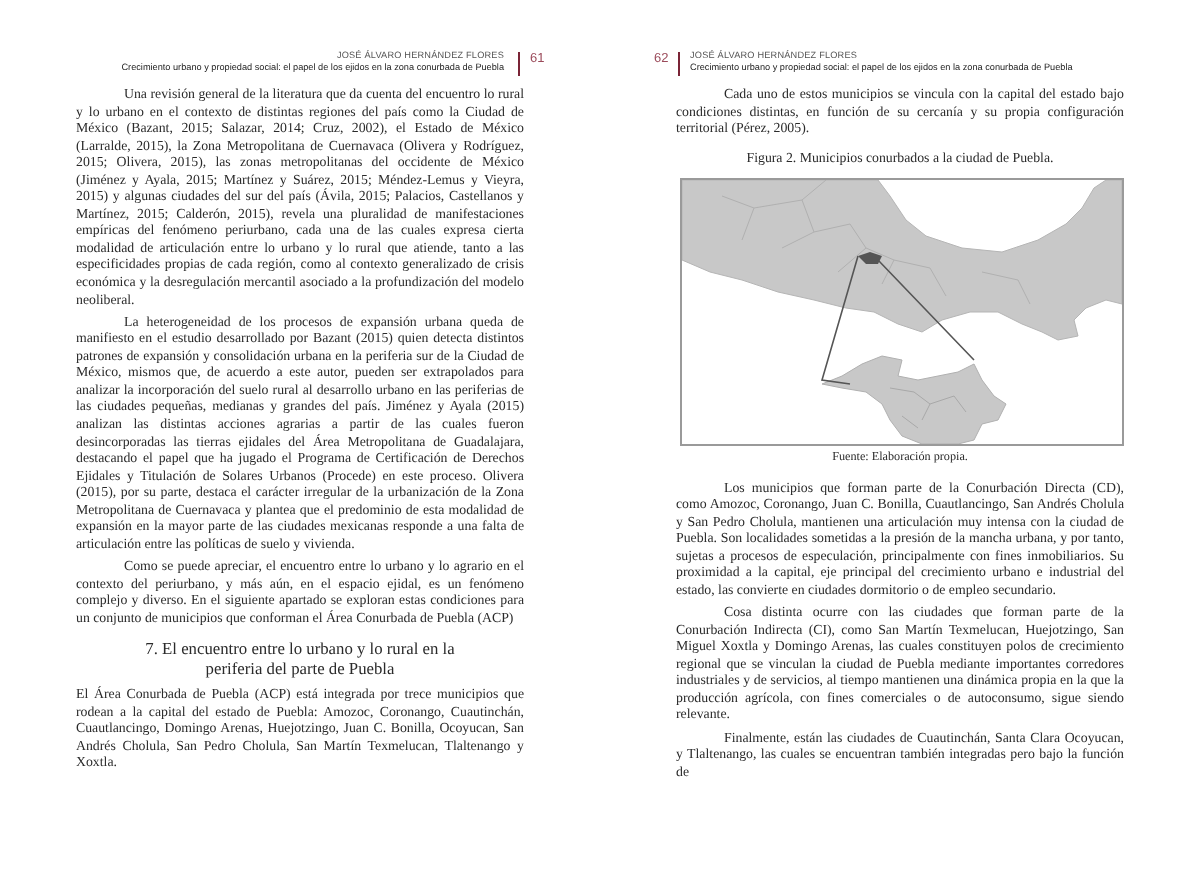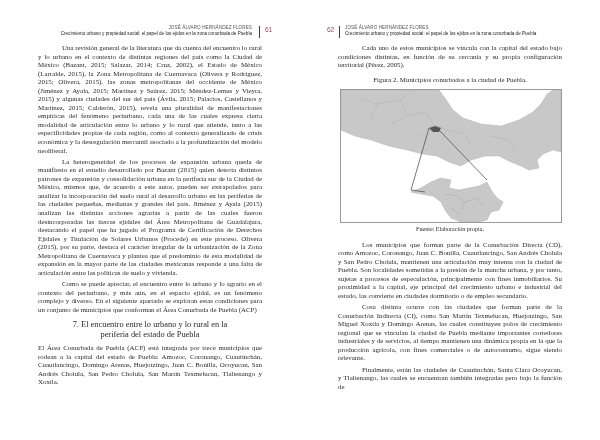--- a/index.html
+++ b/index.html
@@ -32,21 +32,21 @@
   </div>
   <div class="vbar" style="left:259px; top:26px;"></div>
   <div class="pnum" style="left:265px; top:26px;">61</div>
 
   <div class="col" style="left:38px; top:44px; width:224px;">
     <p>Una revisión general de la literatura que da cuenta del encuentro lo rural y lo urbano en el contexto de distintas regiones del país como la Ciudad de México (Bazant, 2015; Salazar, 2014; Cruz, 2002), el Estado de México (Larralde, 2015), la Zona Metropolitana de Cuernavaca (Olivera y Rodríguez, 2015; Olivera, 2015), las zonas metropolitanas del occidente de México (Jiménez y Ayala, 2015; Martínez y Suárez, 2015; Méndez-Lemus y Vieyra, 2015) y algunas ciudades del sur del país (Ávila, 2015; Palacios, Castellanos y Martínez, 2015; Calderón, 2015), revela una pluralidad de manifestaciones empíricas del fenómeno periurbano, cada una de las cuales expresa cierta modalidad de articulación entre lo urbano y lo rural que atiende, tanto a las especificidades propias de cada región, como al contexto generalizado de crisis económica y la desregulación mercantil asociado a la profundización del modelo neoliberal.</p>
     <p>La heterogeneidad de los procesos de expansión urbana queda de manifiesto en el estudio desarrollado por Bazant (2015) quien detecta distintos patrones de expansión y consolidación urbana en la periferia sur de la Ciudad de México, mismos que, de acuerdo a este autor, pueden ser extrapolados para analizar la incorporación del suelo rural al desarrollo urbano en las periferias de las ciudades pequeñas, medianas y grandes del país. Jiménez y Ayala (2015) analizan las distintas acciones agrarias a partir de las cuales fueron desincorporadas las tierras ejidales del Área Metropolitana de Guadalajara, destacando el papel que ha jugado el Programa de Certificación de Derechos Ejidales y Titulación de Solares Urbanos (Procede) en este proceso. Olivera (2015), por su parte, destaca el carácter irregular de la urbanización de la Zona Metropolitana de Cuernavaca y plantea que el predominio de esta modalidad de expansión en la mayor parte de las ciudades mexicanas responde a una falta de articulación entre las políticas de suelo y vivienda.</p>
     <p>Como se puede apreciar, el encuentro entre lo urbano y lo agrario en el contexto del periurbano, y más aún, en el espacio ejidal, es un fenómeno complejo y diverso. En el siguiente apartado se exploran estas condiciones para un conjunto de municipios que conforman el Área Conurbada de Puebla (ACP)</p>
     <div class="sec">
       <div>7. El encuentro entre lo urbano y lo rural en la</div>
-      <div>periferia del estado de Puebla</div>
+      <div>periferia del parte de Puebla</div>
     </div>
     <p class="noind">El Área Conurbada de Puebla (ACP) está integrada por trece municipios que rodean a la capital del estado de Puebla: Amozoc, Coronango, Cuautinchán, Cuautlancingo, Domingo Arenas, Huejotzingo, Juan C. Bonilla, Ocoyucan, San Andrés Cholula, San Pedro Cholula, San Martín Texmelucan, Tlaltenango y Xoxtla.</p>
   </div>
 </div>
 
 <div class="page right">
   <div class="pnum" style="left:27px; top:26px;">62</div>
   <div class="vbar" style="left:39px; top:26px;"></div>
   <div class="hdr" style="left:45px; top:25px;">
     <div class="hdr-author">JOSÉ ÁLVARO HERNÁNDEZ FLORES</div>

